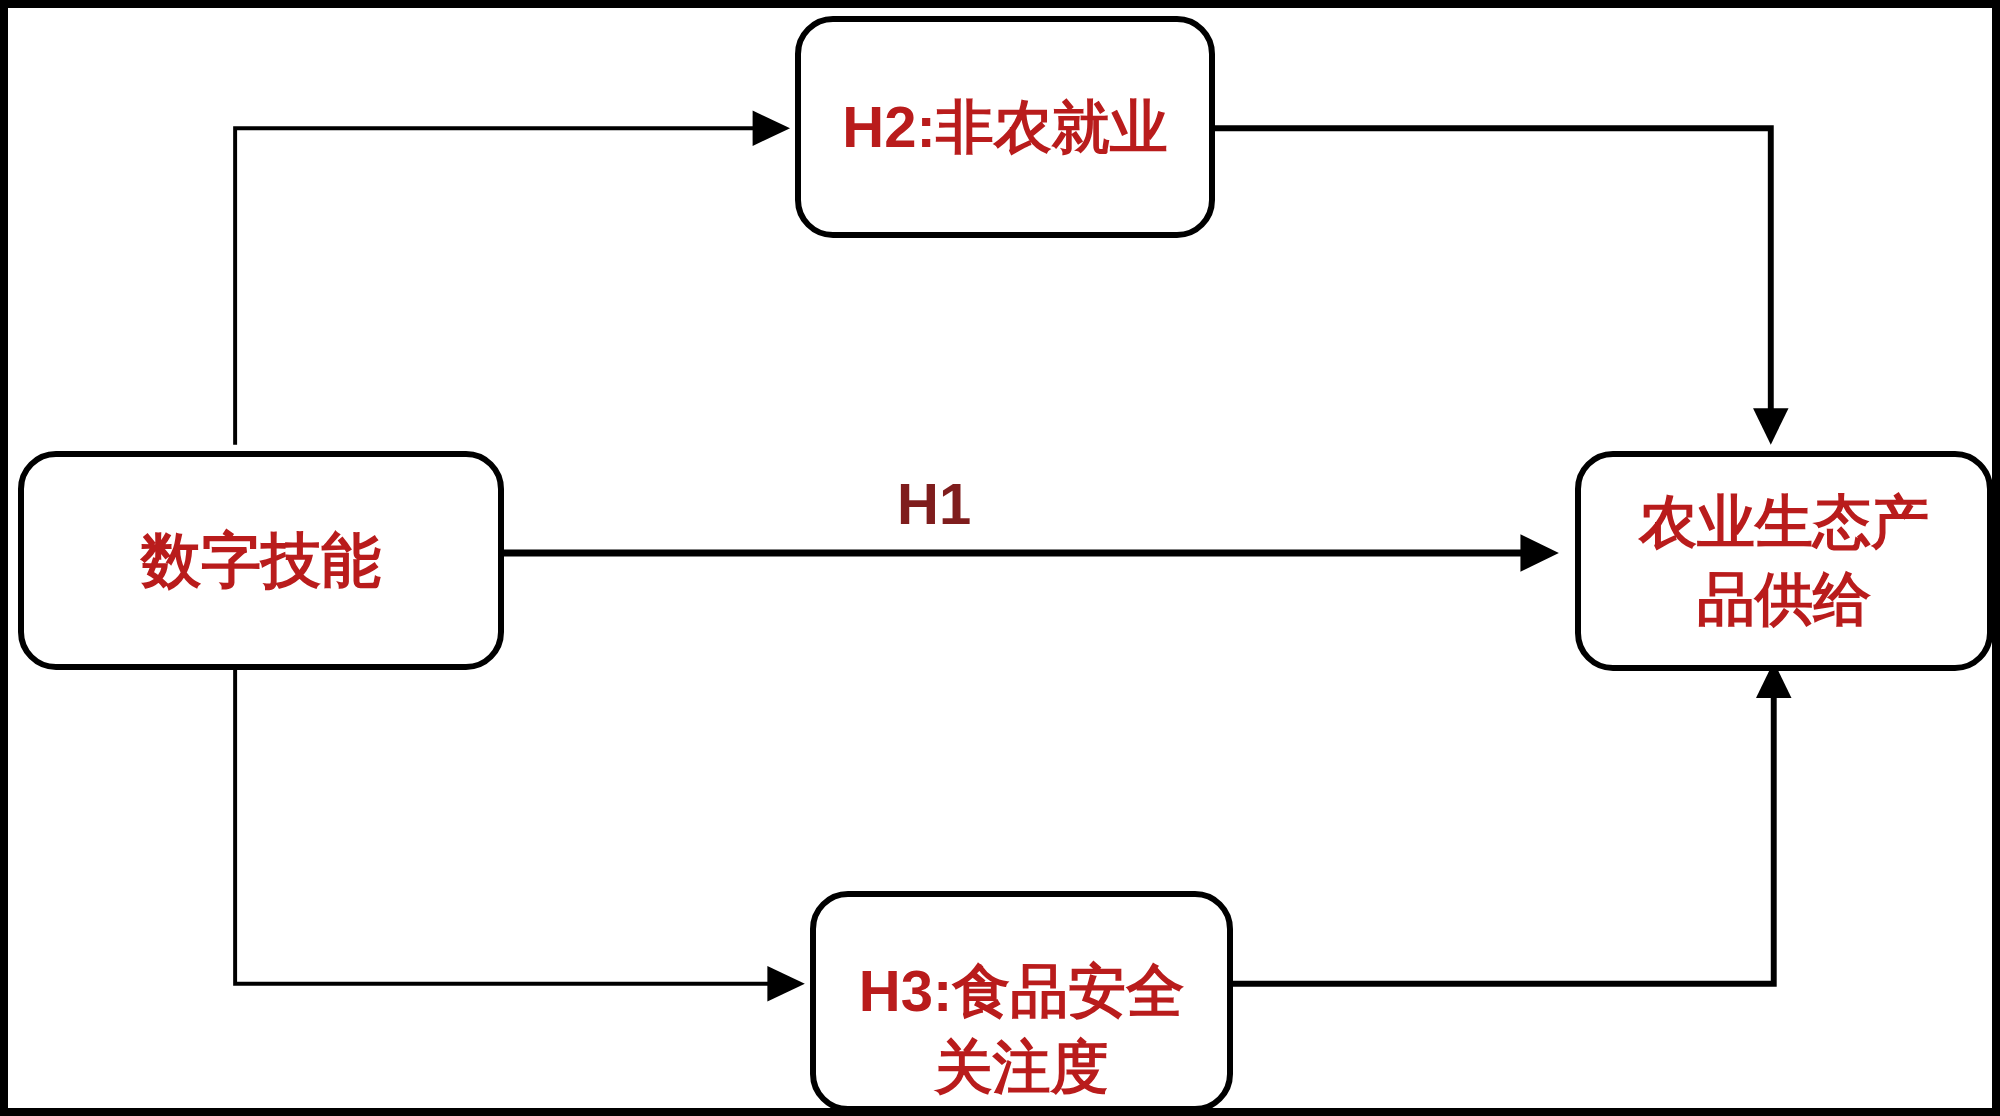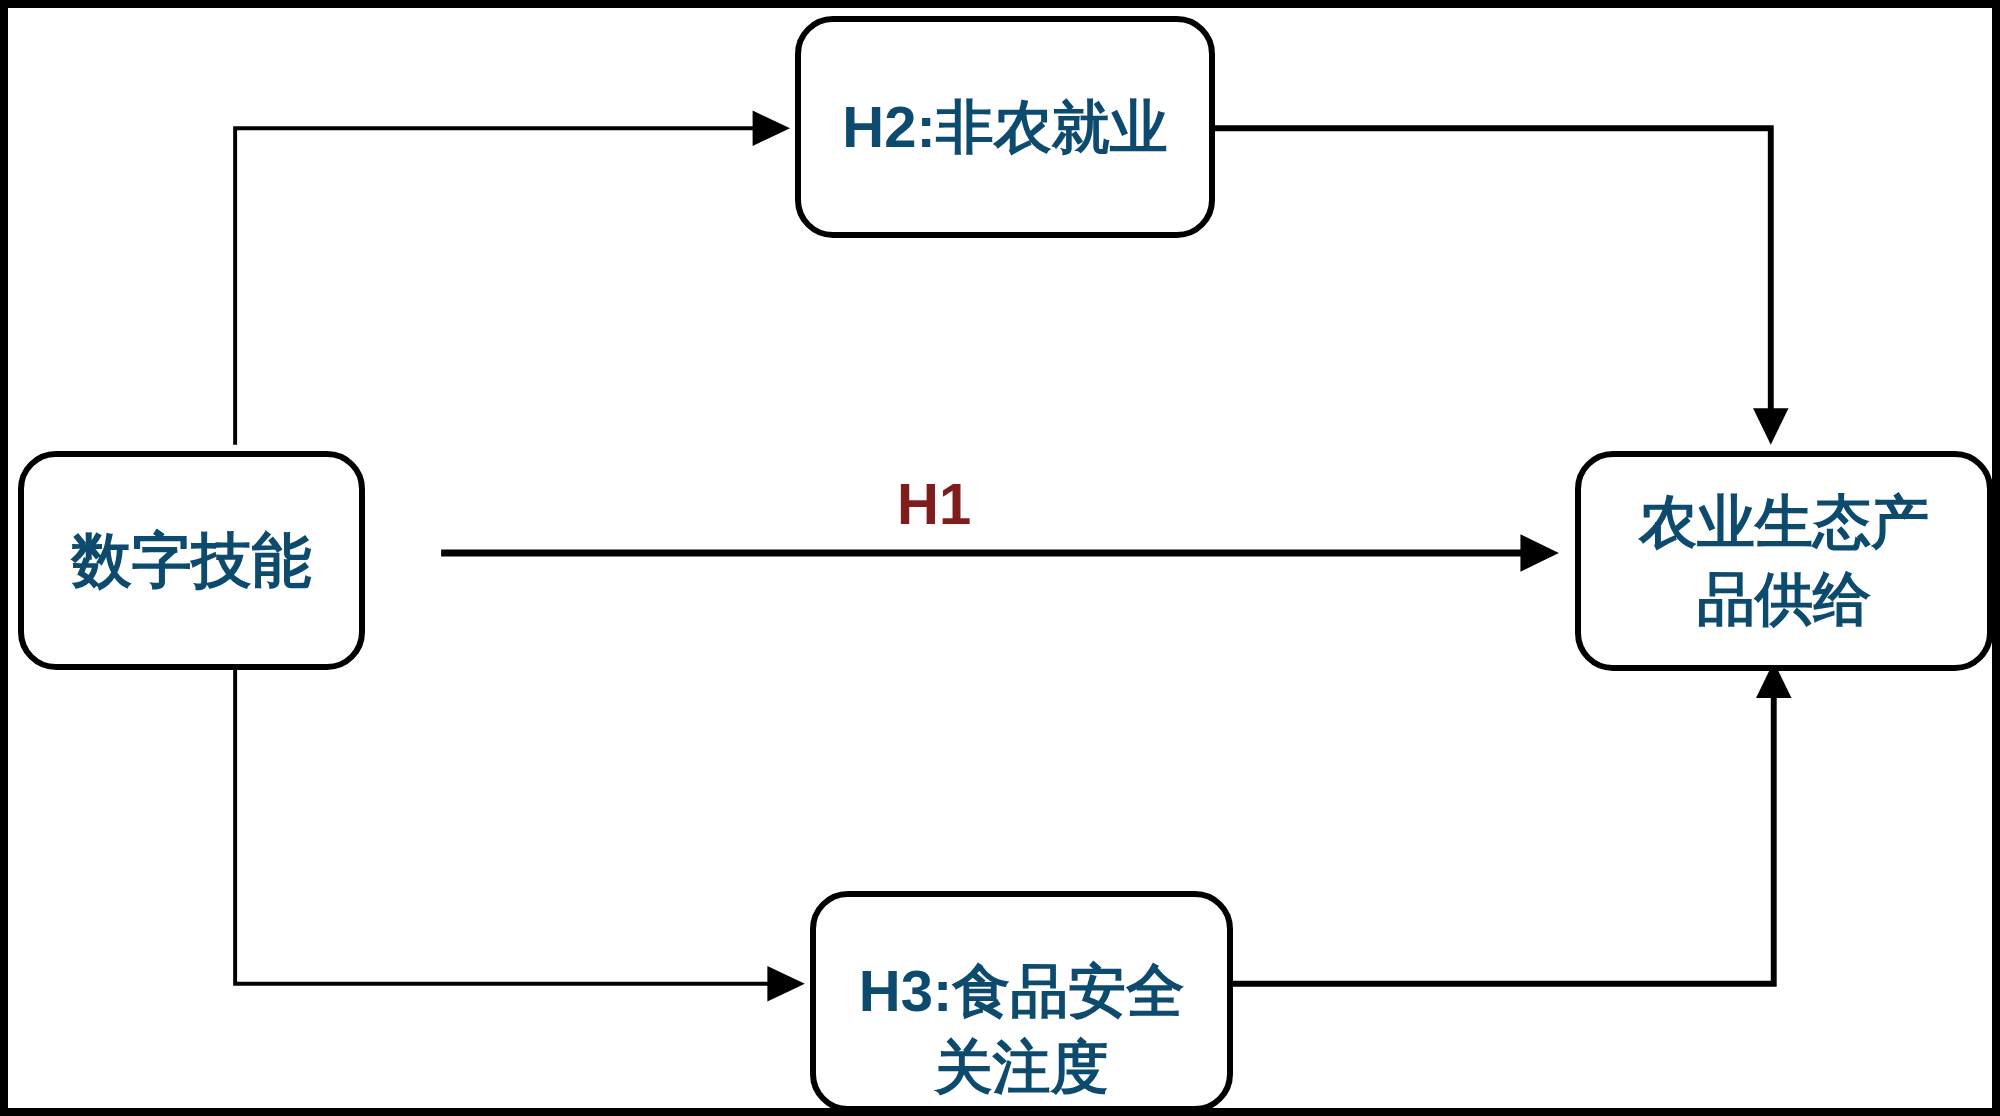--- a/index.html
+++ b/index.html
@@ -27,27 +27,27 @@
   .node {
     position: absolute;
     box-sizing: border-box;
     background: #ffffff;
     border: 6px solid #000000;
     border-radius: 38px;
     display: flex;
     align-items: center;
     justify-content: center;
     text-align: center;
-    color: #0c4a6e;
+    color: #b91c1c;
     font-weight: 600;
     white-space: pre-line;
     line-height: 1.32;
   }
   .node-digital {
-    left: 10px;  top: 443px;  width: 347px; height: 219px;
+    left: 10px;  top: 443px;  width: 486px; height: 219px;
     font-size: 60px;
   }
   .node-h2 {
     left: 787px; top: 8px;    width: 420px; height: 222px;
     font-size: 58px;
   }
   .node-h3 {
     left: 802px; top: 883px;  width: 423px; height: 221px;
     font-size: 58px;
     align-items: flex-end;

